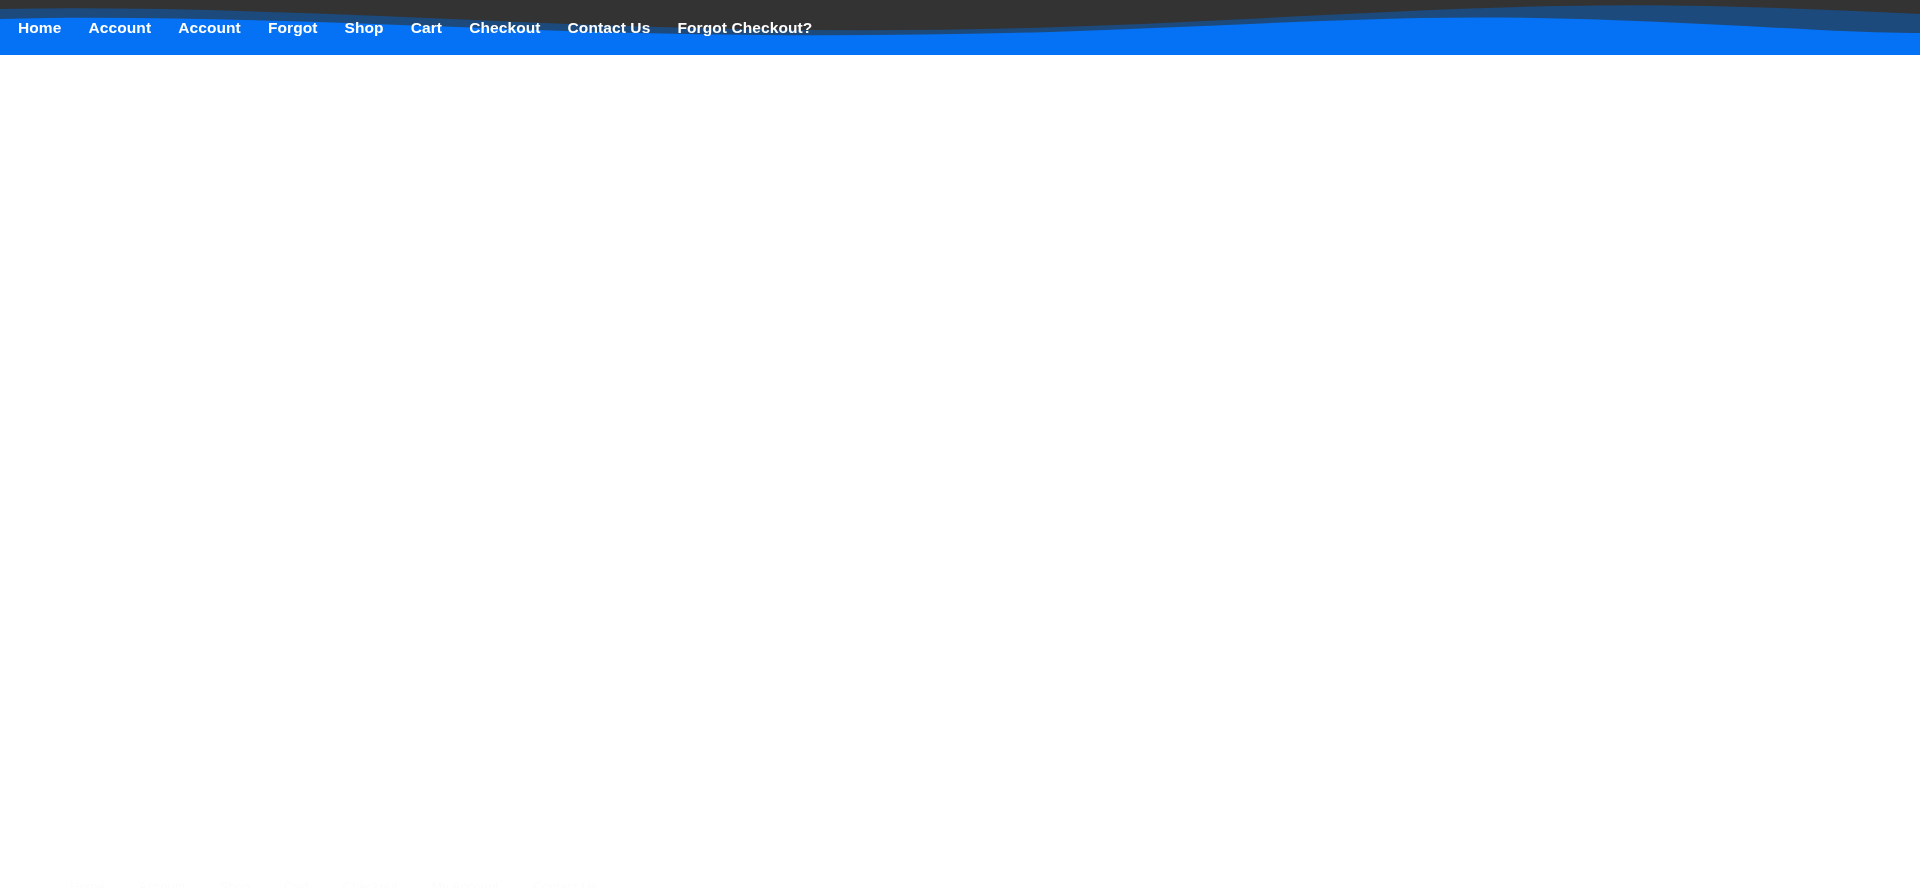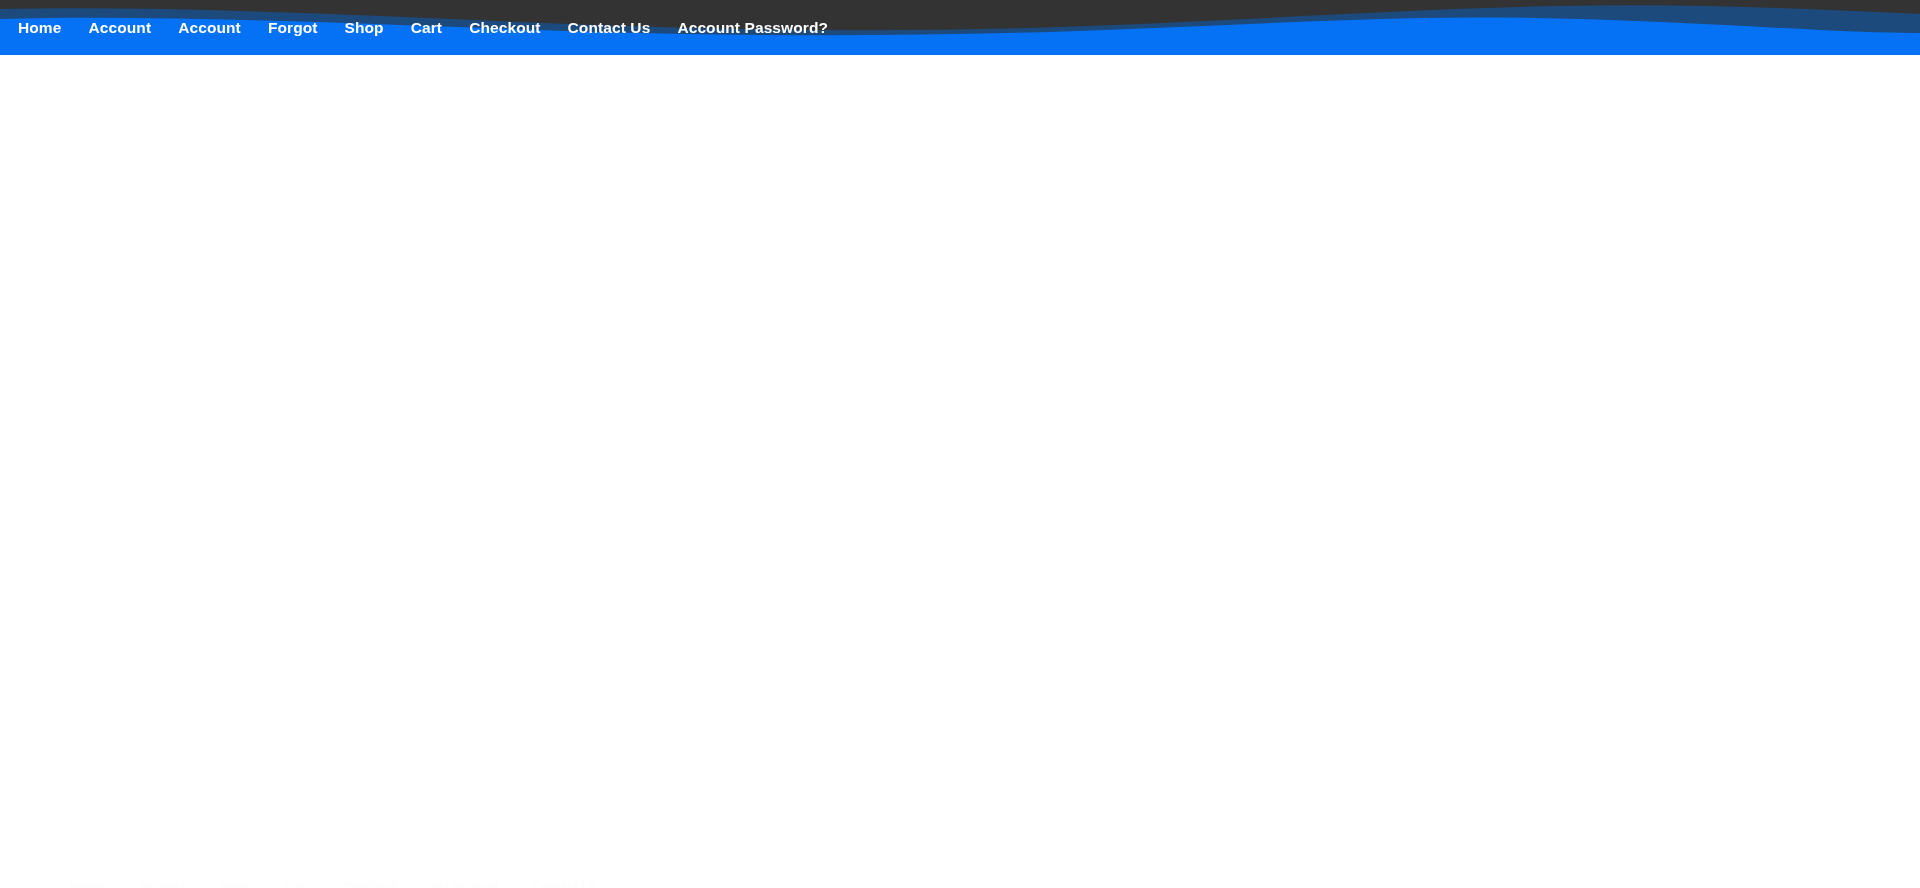--- a/index.html
+++ b/index.html
@@ -128,21 +128,21 @@
 
   <nav id="primary-nav">
     <a class="nav-link" href="#">Home</a>
     <a class="nav-link" href="#">Account</a>
     <a class="nav-link" href="#">Account</a>
     <a class="nav-link" href="#">Forgot</a>
     <a class="nav-link" href="#">Shop</a>
     <a class="nav-link" href="#">Cart</a>
     <a class="nav-link" href="#">Checkout</a>
     <a class="nav-link" href="#">Contact Us</a>
-    <a class="nav-link" href="#">Account Password?</a>
+    <a class="nav-link" href="#">Forgot Checkout?</a>
   </nav>
 
 </header>
 
 <main id="main-content">
   <div></div>
 </main>
 
 <footer id="site-footer">
   <div id="footer-inner">

